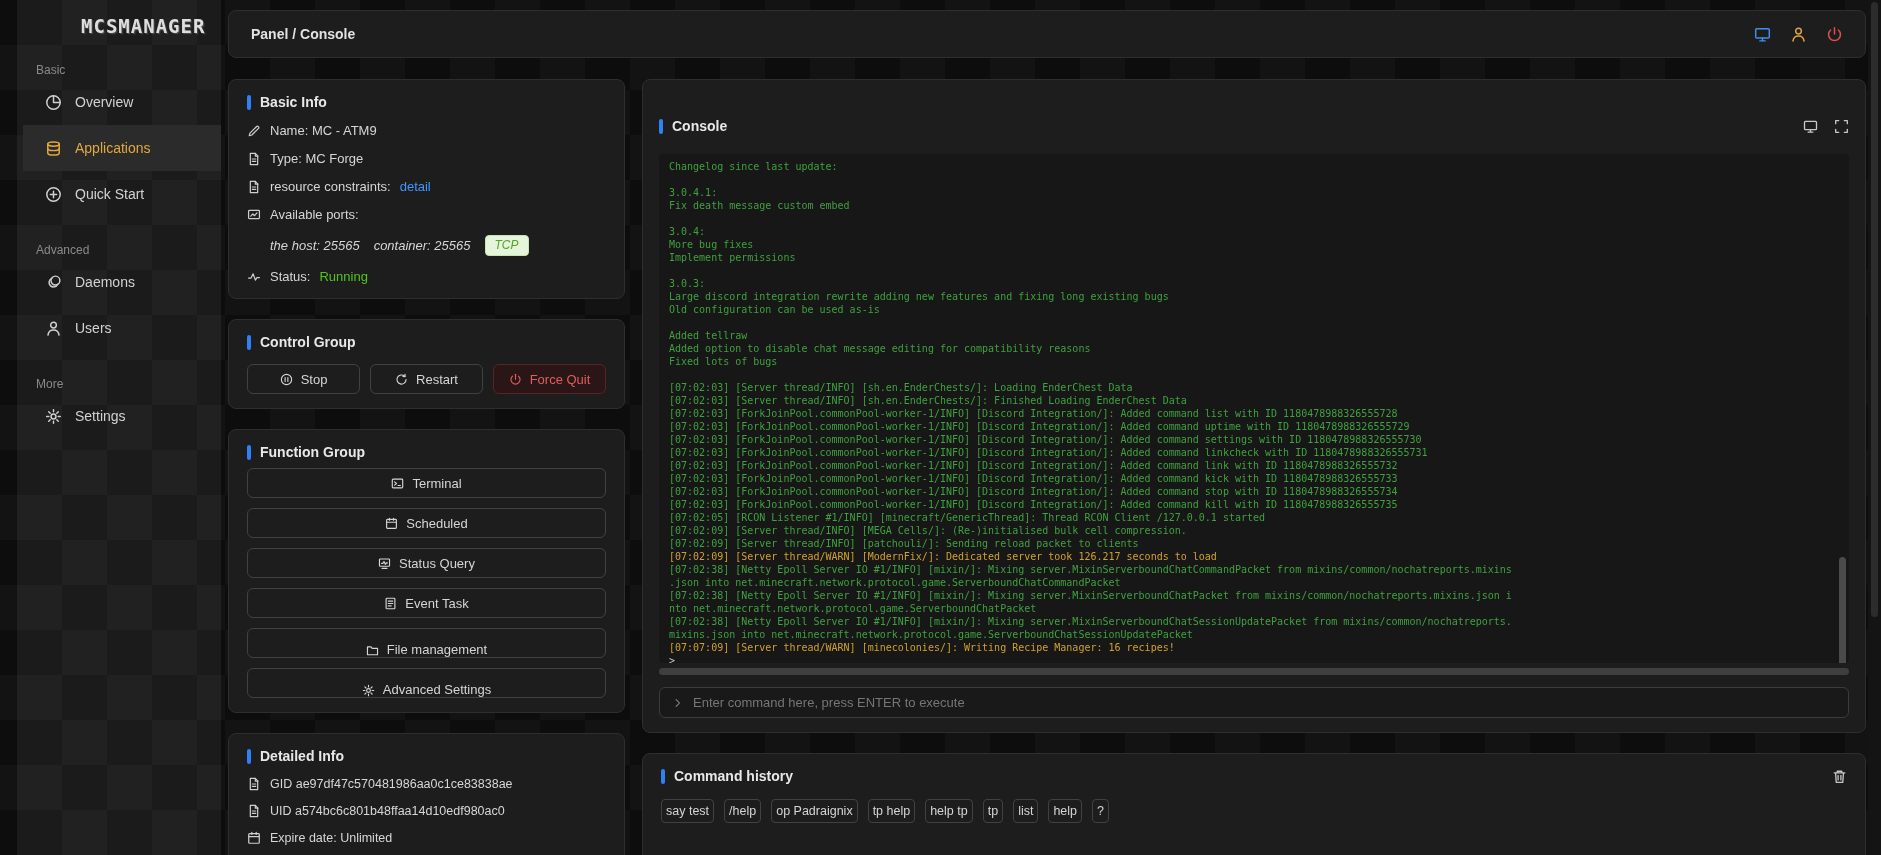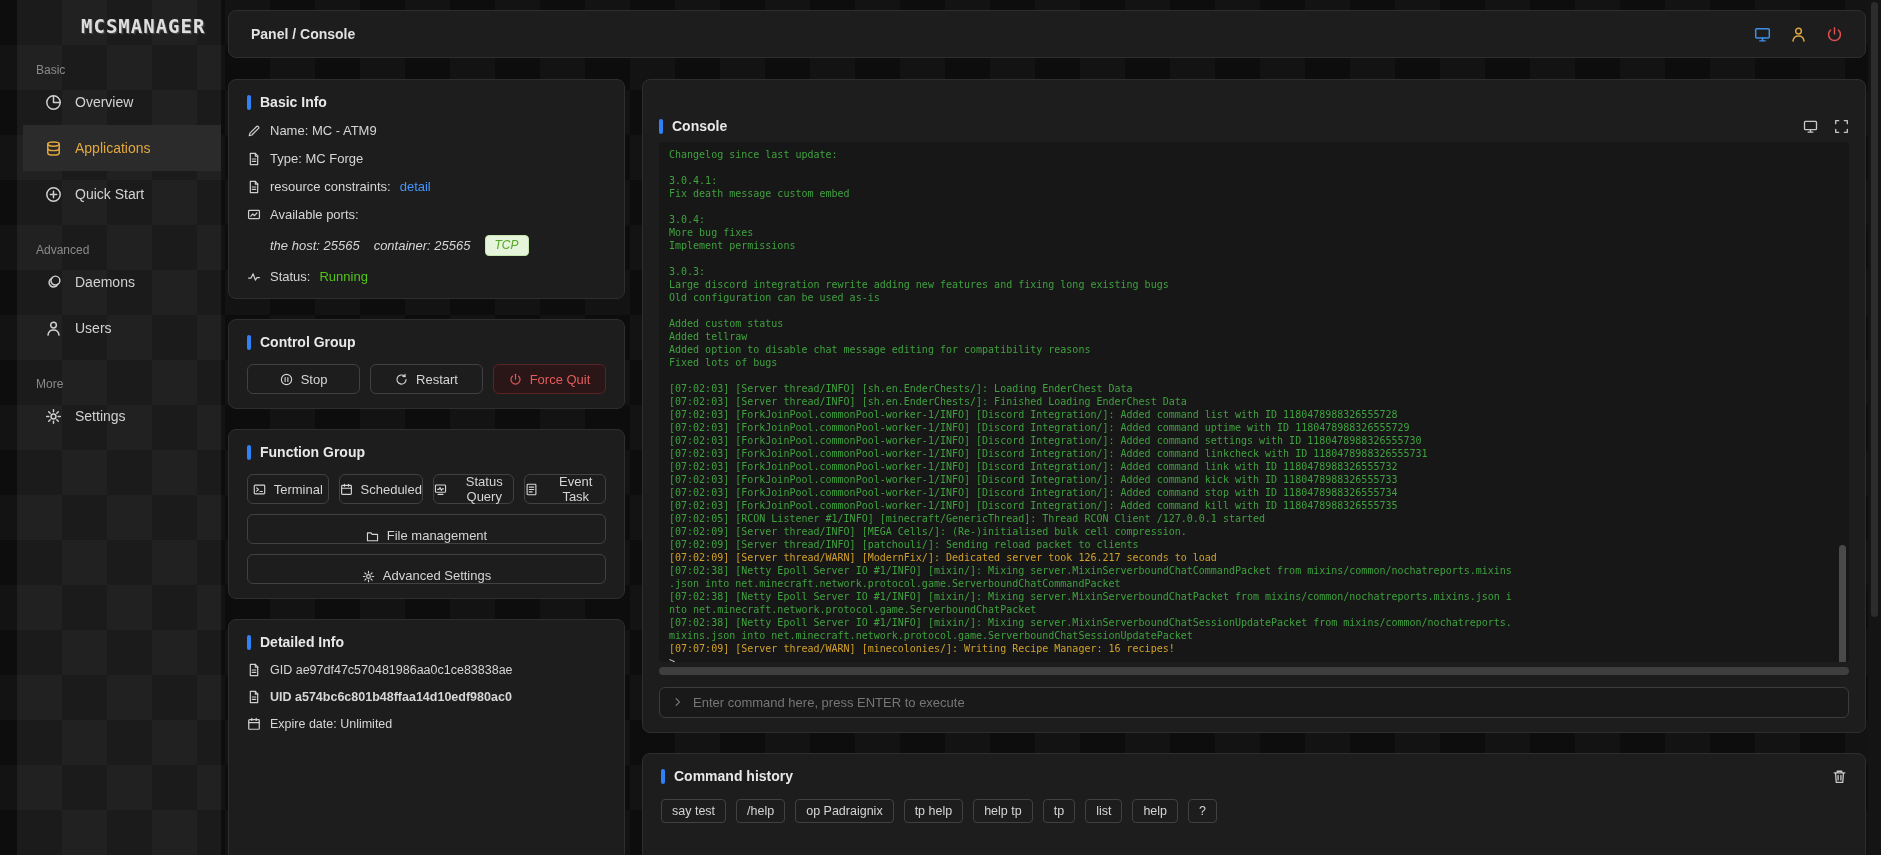--- a/index.html
+++ b/index.html
@@ -71,31 +71,31 @@
 
   
   .btn {
     width: 100%; height: 30px; display: flex; align-items: center; justify-content: center; gap: 8px;
     background: transparent; border: 1px solid #414141; border-radius: 6px;
     color: #d5d5d5; font-size: 13px; font-family: inherit; cursor: pointer;
   }
   .btn .icon { width: 13px; height: 13px; }
   .btn-stack { margin-top: 14px; display: flex; flex-direction: row; gap: 10px; }
   .btn-danger { background: #2a1517; border-color: #5a2426; color: #e25d5d; }
-  .fn-grid { margin-top: 14px; display: grid; grid-template-columns: 1fr 1fr 1fr 1fr; gap: 10px; }
+  .fn-grid { margin-top: 8px; display: grid; grid-template-columns: 1fr; gap: 10px; }
   .fn-grid .btn { height: 30px; }
   .span2 { grid-column: 1 / -1; align-items: flex-end; }
 
   
   .console-card { height: 654px; padding: 14px 16px; display: flex; flex-direction: column; }
   .console-head { display: flex; align-items: center; margin-top: 24px; }
   .console-head-icons { margin-left: auto; display: flex; align-items: center; gap: 16px; color: #c9c9c9; }
   .console-head-icons .icon { width: 15px; height: 15px; cursor: pointer; }
   .term {
-    margin-top: 8px; height: 530px; position: relative; overflow: hidden;
+    margin-top: 20px; height: 530px; position: relative; overflow: hidden;
     background: #171717; border-radius: 4px; padding: 6px 10px;
     font-family: "DejaVu Sans Mono", monospace; font-size: 10px; line-height: 13px;
   }
   .term-line { min-height: 13px; white-space: pre; color: #3fa13f; }
   .term-line.yellow { color: #d1a12b; }
   .term-line.prompt { color: #cccccc; }
   .term-vscroll {
     position: absolute; right: 3px; top: 403px; width: 7px; height: 126px;
     background: #4a4a4a; border-radius: 4px;
   }
@@ -108,21 +108,21 @@
   .cmd-input { flex: 1; background: transparent; border: none; outline: none; color: #cfcfcf; font-size: 13px; font-family: inherit; }
   .cmd-input::placeholder { color: #767676; }
 
   
   .history-card { height: 150px; }
   .history-head { display: flex; align-items: center; }
   .history-head .icon { margin-left: auto; width: 15px; height: 15px; color: #c9c9c9; cursor: pointer; }
   .chips { margin-top: 15px; display: flex; gap: 10px; flex-wrap: wrap; }
   .chip {
     background: transparent; border: 1px solid #414141; border-radius: 4px;
-    padding: 4px 10px; font-size: 12.5px; color: #d5d5d5; font-family: inherit; cursor: pointer;
+    padding: 4px 4px; font-size: 12.5px; color: #d5d5d5; font-family: inherit; cursor: pointer;
   }
 
   
   .page-scrollbar { position: absolute; right: 0; top: 0; width: 13px; height: 100%; background: #141414; z-index: 3; }
   .page-scrollbar .thumb { margin: 2px 3px; width: 7px; height: 615px; background: #2c2c2c; border-radius: 4px; }
 </style>
 </head>
 <body>
 
 <aside class="sidebar">
@@ -337,21 +337,21 @@
           <span class="accent"></span>
           <span>Detailed Info</span>
         </div>
         <div class="info-row" style="font-size:12.5px;">
           <svg class="icon" viewBox="0 0 16 16">
               <path d="M3.8 1.6h5.7l2.7 2.9v9.9H3.8z"></path>
               <path d="M9.5 1.6v3h3M6 8h4M6 10.6h4"></path>
             </svg>
           <span>GID ae97df47c570481986aa0c1ce83838ae</span>
         </div>
-        <div class="info-row" style="font-size:12.5px;font-weight:bold;">
+        <div class="info-row" style="font-size:12.5px;">
           <svg class="icon" viewBox="0 0 16 16">
               <path d="M3.8 1.6h5.7l2.7 2.9v9.9H3.8z"></path>
               <path d="M9.5 1.6v3h3M6 8h4M6 10.6h4"></path>
             </svg>
           <span>UID a574bc6c801b48ffaa14d10edf980ac0</span>
         </div>
         <div class="info-row" style="font-size:12.5px;">
           <svg class="icon" viewBox="0 0 16 16">
               <rect x="2" y="3" width="12" height="11" rx="1"></rect>
               <path d="M2 6.4h12M5.5 1.6V4M10.5 1.6V4"></path>
@@ -402,21 +402,20 @@
             <div class="term-line green"></div>
 
             <div class="term-line green">3.0.3:</div>
 
             <div class="term-line green">Large discord integration rewrite adding new features and fixing long existing bugs</div>
 
             <div class="term-line green">Old configuration can be used as-is</div>
 
             <div class="term-line green"></div>
 
-            <div class="term-line green">Added custom status</div>
 
             <div class="term-line green">Added tellraw</div>
 
             <div class="term-line green">Added option to disable chat message editing for compatibility reasons</div>
 
             <div class="term-line green">Fixed lots of bugs</div>
 
             <div class="term-line green"></div>
 
             <div class="term-line green">[07:02:03] [Server thread/INFO] [sh.en.EnderChests/]: Loading EnderChest Data</div>

